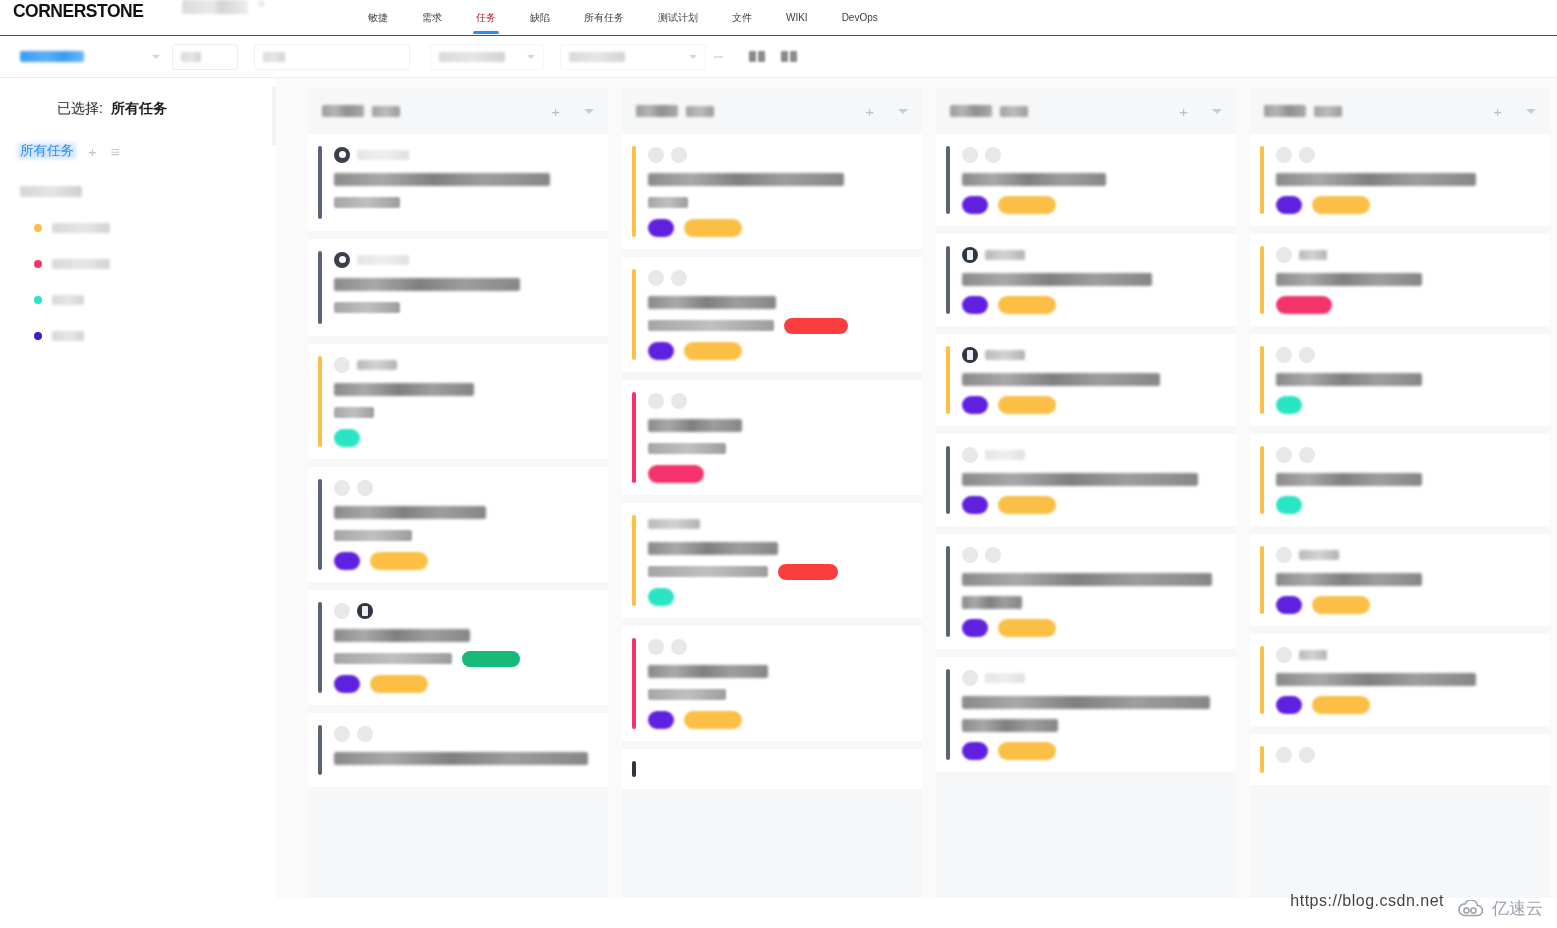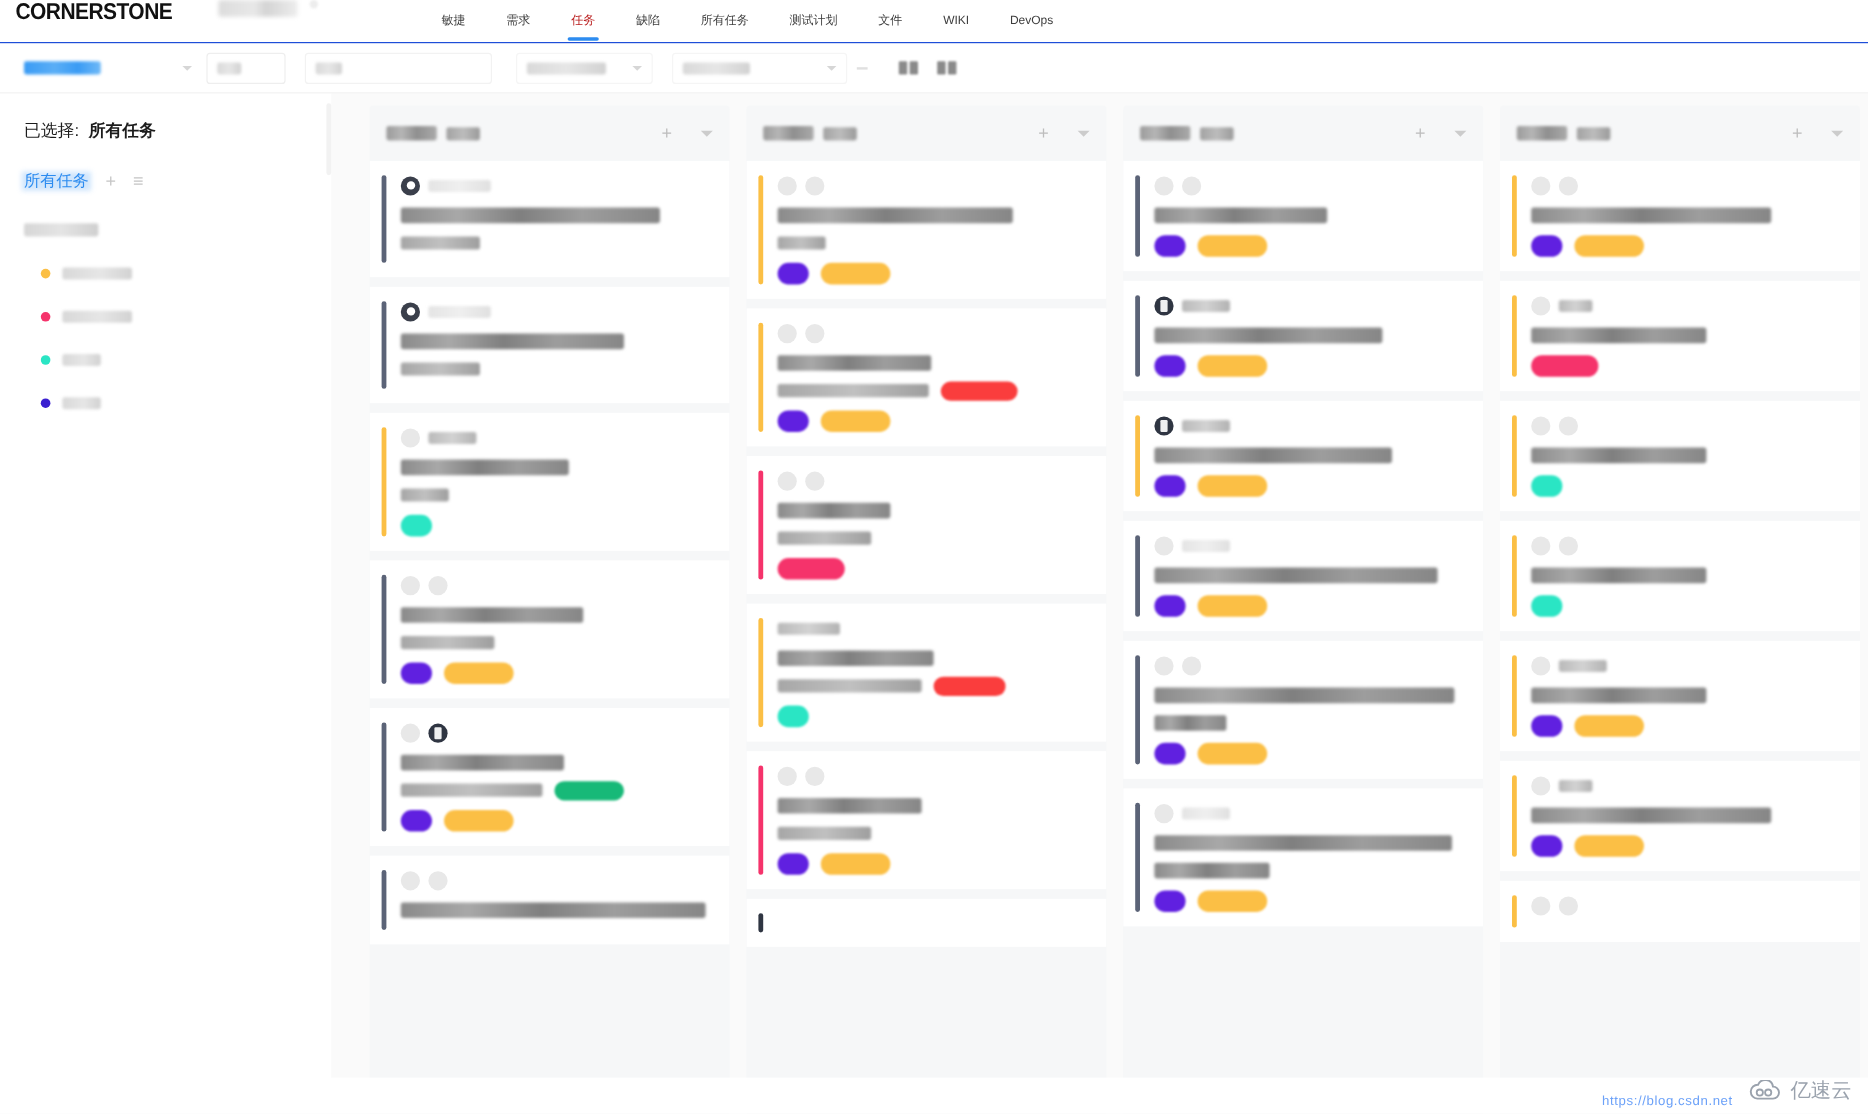--- a/index.html
+++ b/index.html
@@ -85,21 +85,21 @@
 
   
   .body { display: flex; height: calc(928px - 36px - 42px); background: #fafafa; }
 
   
   .sidebar {
     width: 276px; background: #ffffff; position: relative;
     padding: 22px 0 0 20px; flex: 0 0 276px;
   }
   .sel-row { font-size: 14px; color: #1c1c1c; margin-bottom: 24px; }
-  .sel-row .sel-label { font-weight: 400; }
+  .sel-row .sel-label { font-weight: 400; margin-left: 37px; }
   .sel-row .sel-value { font-weight: 700; margin-left: 8px; }
   .alltasks-row { display: flex; align-items: center; gap: 14px; margin-bottom: 26px; }
   .alltasks-link { font-size: 13.5px; color: #2d8cf0; position: relative; }
   .alltasks-link::after {
     content: ""; position: absolute; left: -2px; right: -2px; top: 1px; bottom: 1px;
     background: rgba(45,140,240,.22); filter: blur(2.2px); pointer-events: none;
   }
   .mini-btn { color: #c6c6c6; font-size: 15px; line-height: 1; user-select: none; }
   .group-title {
     width: 62px; height: 11px; border-radius: 2px; margin-bottom: 26px;
@@ -199,22 +199,22 @@
   .pill.green  { background: #17b978; }
   .c-tags { display: flex; align-items: center; gap: 10px; height: 18px; }
   .tag { height: 18px; border-radius: 9px; filter: blur(0.8px); }
   .tag.purple { background: #6020e0; }
   .tag.orange { background: #fbbf45; }
   .tag.teal   { background: #2ae5c4; }
   .tag.pink   { background: #f5336b; }
 
   
   .wm-csdn {
-    position: absolute; right: 113px; bottom: 4px;
-    font-size: 11px; color: #3b82f6; letter-spacing: .5px;
+    position: absolute; right: 113px; bottom: 18px;
+    font-size: 16px; color: #000000; letter-spacing: .5px;
     opacity: .75; white-space: nowrap;
   }
   .wm-ysy {
     position: absolute; right: 14px; bottom: 8px;
     display: flex; align-items: center; gap: 6px;
     color: #9aa2ad; font-size: 17px; white-space: nowrap;
   }
   .wm-cloud { width: 30px; height: 18px; position: relative; }
   .wm-cloud svg { display: block; }
   .page-bottom-fade {

